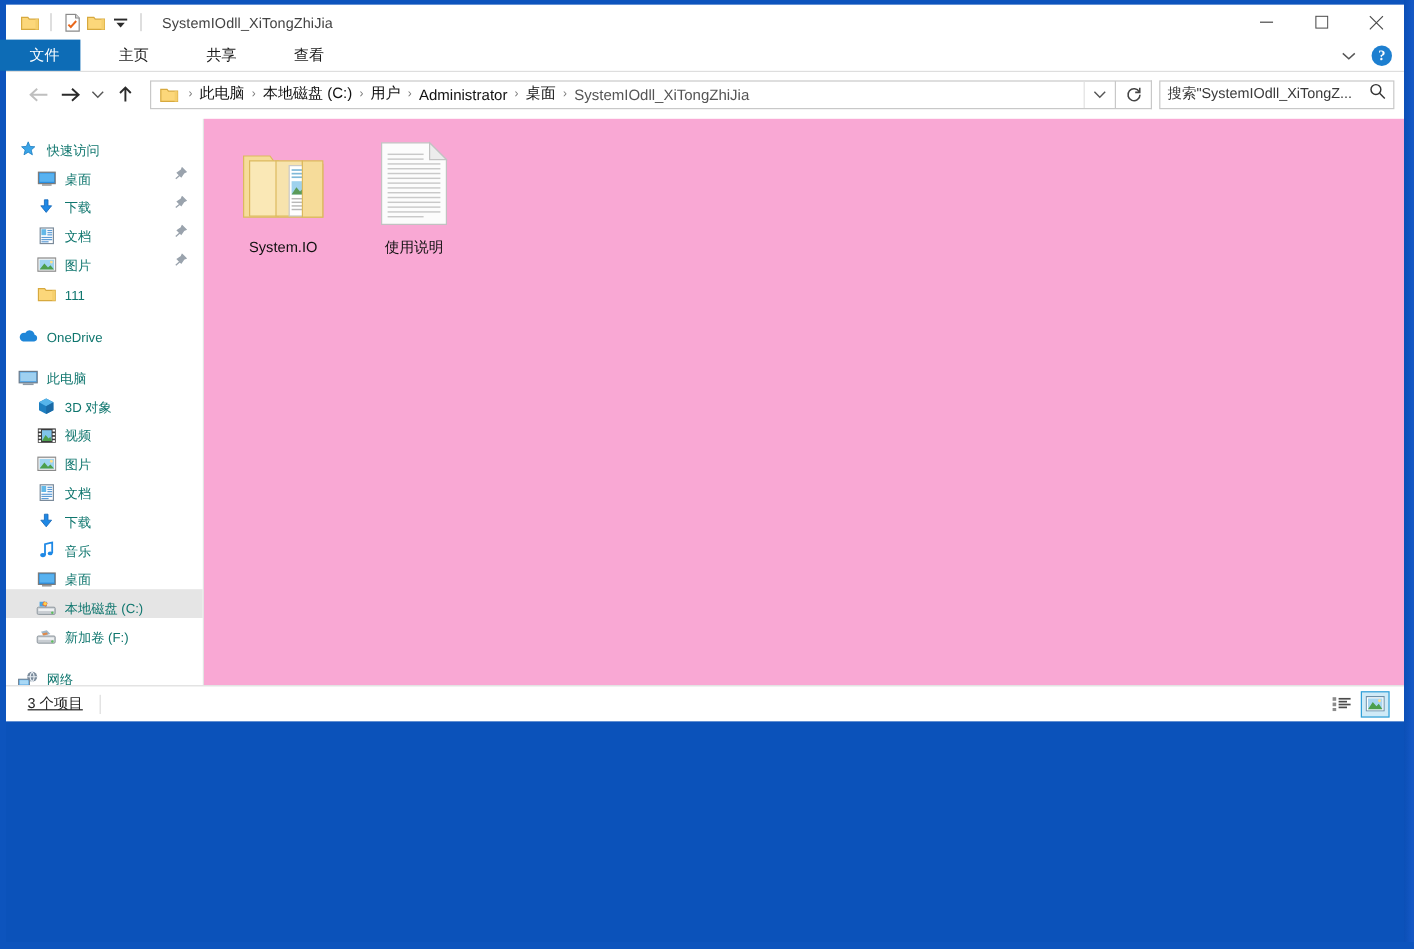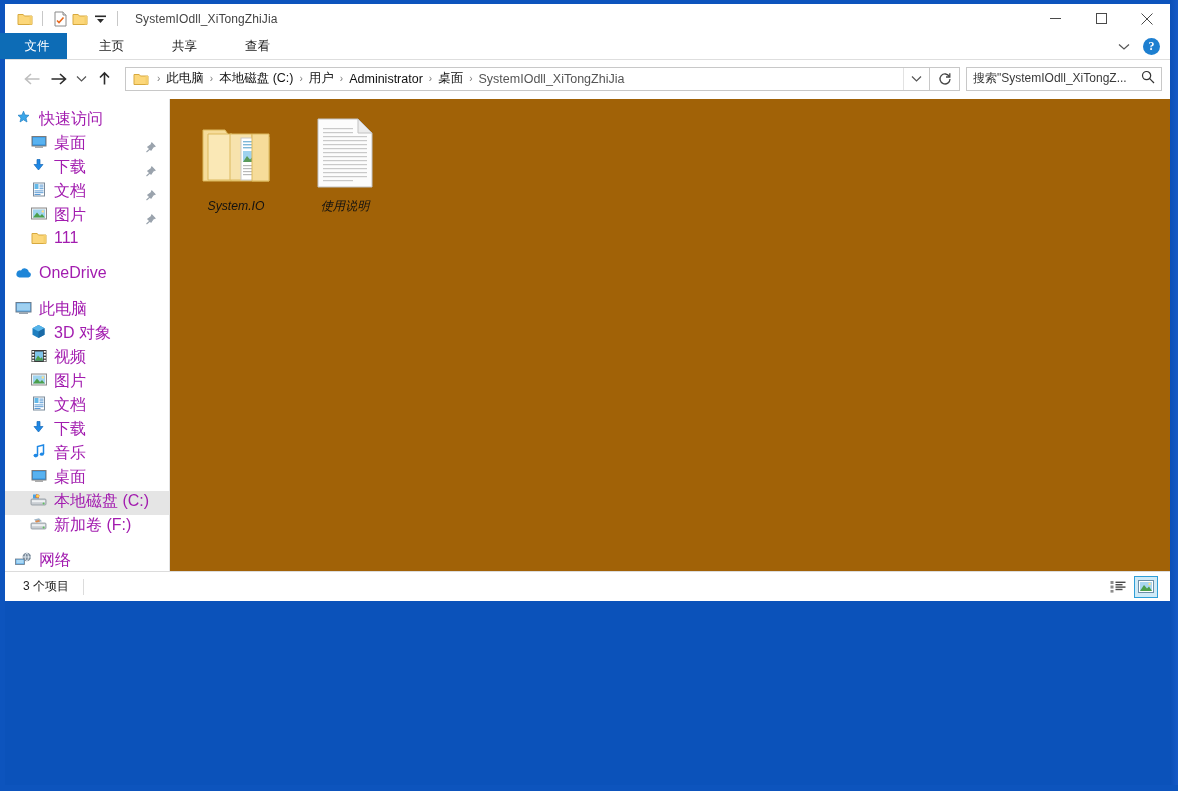--- a/index.html
+++ b/index.html
@@ -103,51 +103,51 @@
     position:absolute; top:95px; left:0; right:0; bottom:30px;
     display:flex; background:#ffffff;
   }
   #sidebar {
     width:165px; background:#ffffff;
     border-right:1px solid #e3e3e3;
     padding-top:10px; overflow:hidden;
     position:relative;
   }
   .sb-row {
-    height:24px; display:flex; align-items:flex-start; position:relative;
-    padding-left:10px; font-size:16px; color:#a21caf;
+    height:24px; display:flex; align-items:flex-end; position:relative;
+    padding-left:10px; font-size:11px; color:#0f766e;
   }
   .sb-row.lvl0 { padding-left:10px; }
   .sb-row.lvl1 { padding-left:25px; }
   .sb-row.selected { background:#e5e5e5; }
   .sb-ico { width:17px; height:17px; display:flex; align-items:center; justify-content:center; margin-right:7px; flex:0 0 17px; }
   .sb-label { white-space:nowrap; overflow:hidden; }
   .sb-pin { position:absolute; right:13px; top:6px; width:11px; height:11px; }
   .sb-gap { height:11px; }
 
   
-  #content { flex:1; background:#a16207; padding:12px 0 0 12px;font-style:italic; }
+  #content { flex:1; background:#f9a8d4; padding:12px 0 0 12px; }
   .items { display:flex; flex-wrap:wrap; align-content:flex-start; }
   .item {
     width:108px; margin-right:1px; padding-top:4px;
     display:flex; flex-direction:column; align-items:center;
   }
   .item-ico { width:76px; height:76px; display:flex; align-items:center; justify-content:center; }
   .item-label {
     margin-top:7px; font-size:12.2px; color:#111; text-align:center;
     line-height:16px; width:100px; word-wrap:break-word;
   }
 
   
   #status {
     position:absolute; left:0; right:0; bottom:0; height:30px;
     border-top:1px solid #dcdcdc; background:#ffffff;
     display:flex; align-items:center; padding:0 6px 0 18px;
   }
-  .status-text { font-size:12px; color:#222; }
+  .status-text { font-size:12px; color:#222;text-decoration:underline; }
   .status-sep { width:1px; height:16px; background:#dcdcdc; margin-left:14px; }
   .view-btns { margin-left:auto; display:flex; align-items:center; gap:4px; padding-right:6px; }
   .view-btn { width:24px; height:22px; display:flex; align-items:center; justify-content:center; }
   .view-btn.active { border:1px solid #2e9fd8; background:#cfeaf7; }
 </style>
 </head>
 <body>
 
 <div id="window">
   <div id="frame-top"></div>

